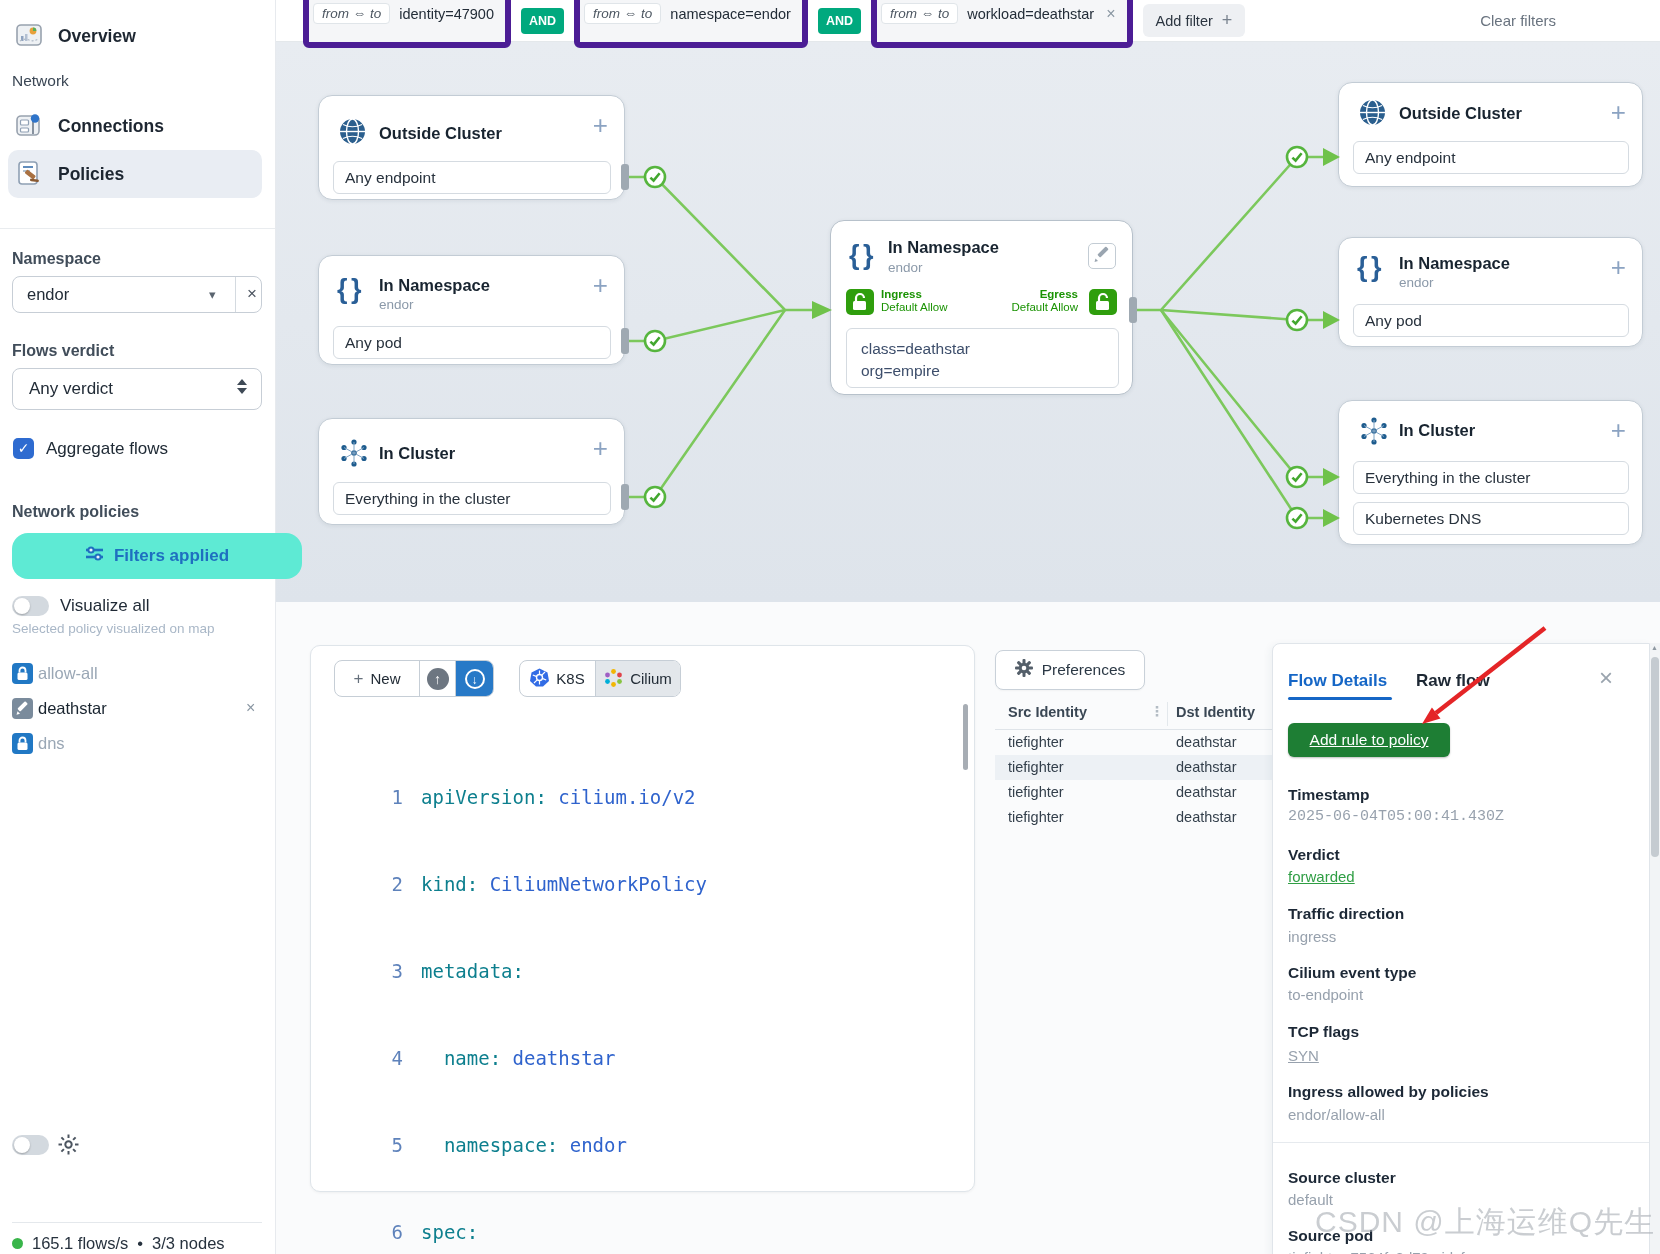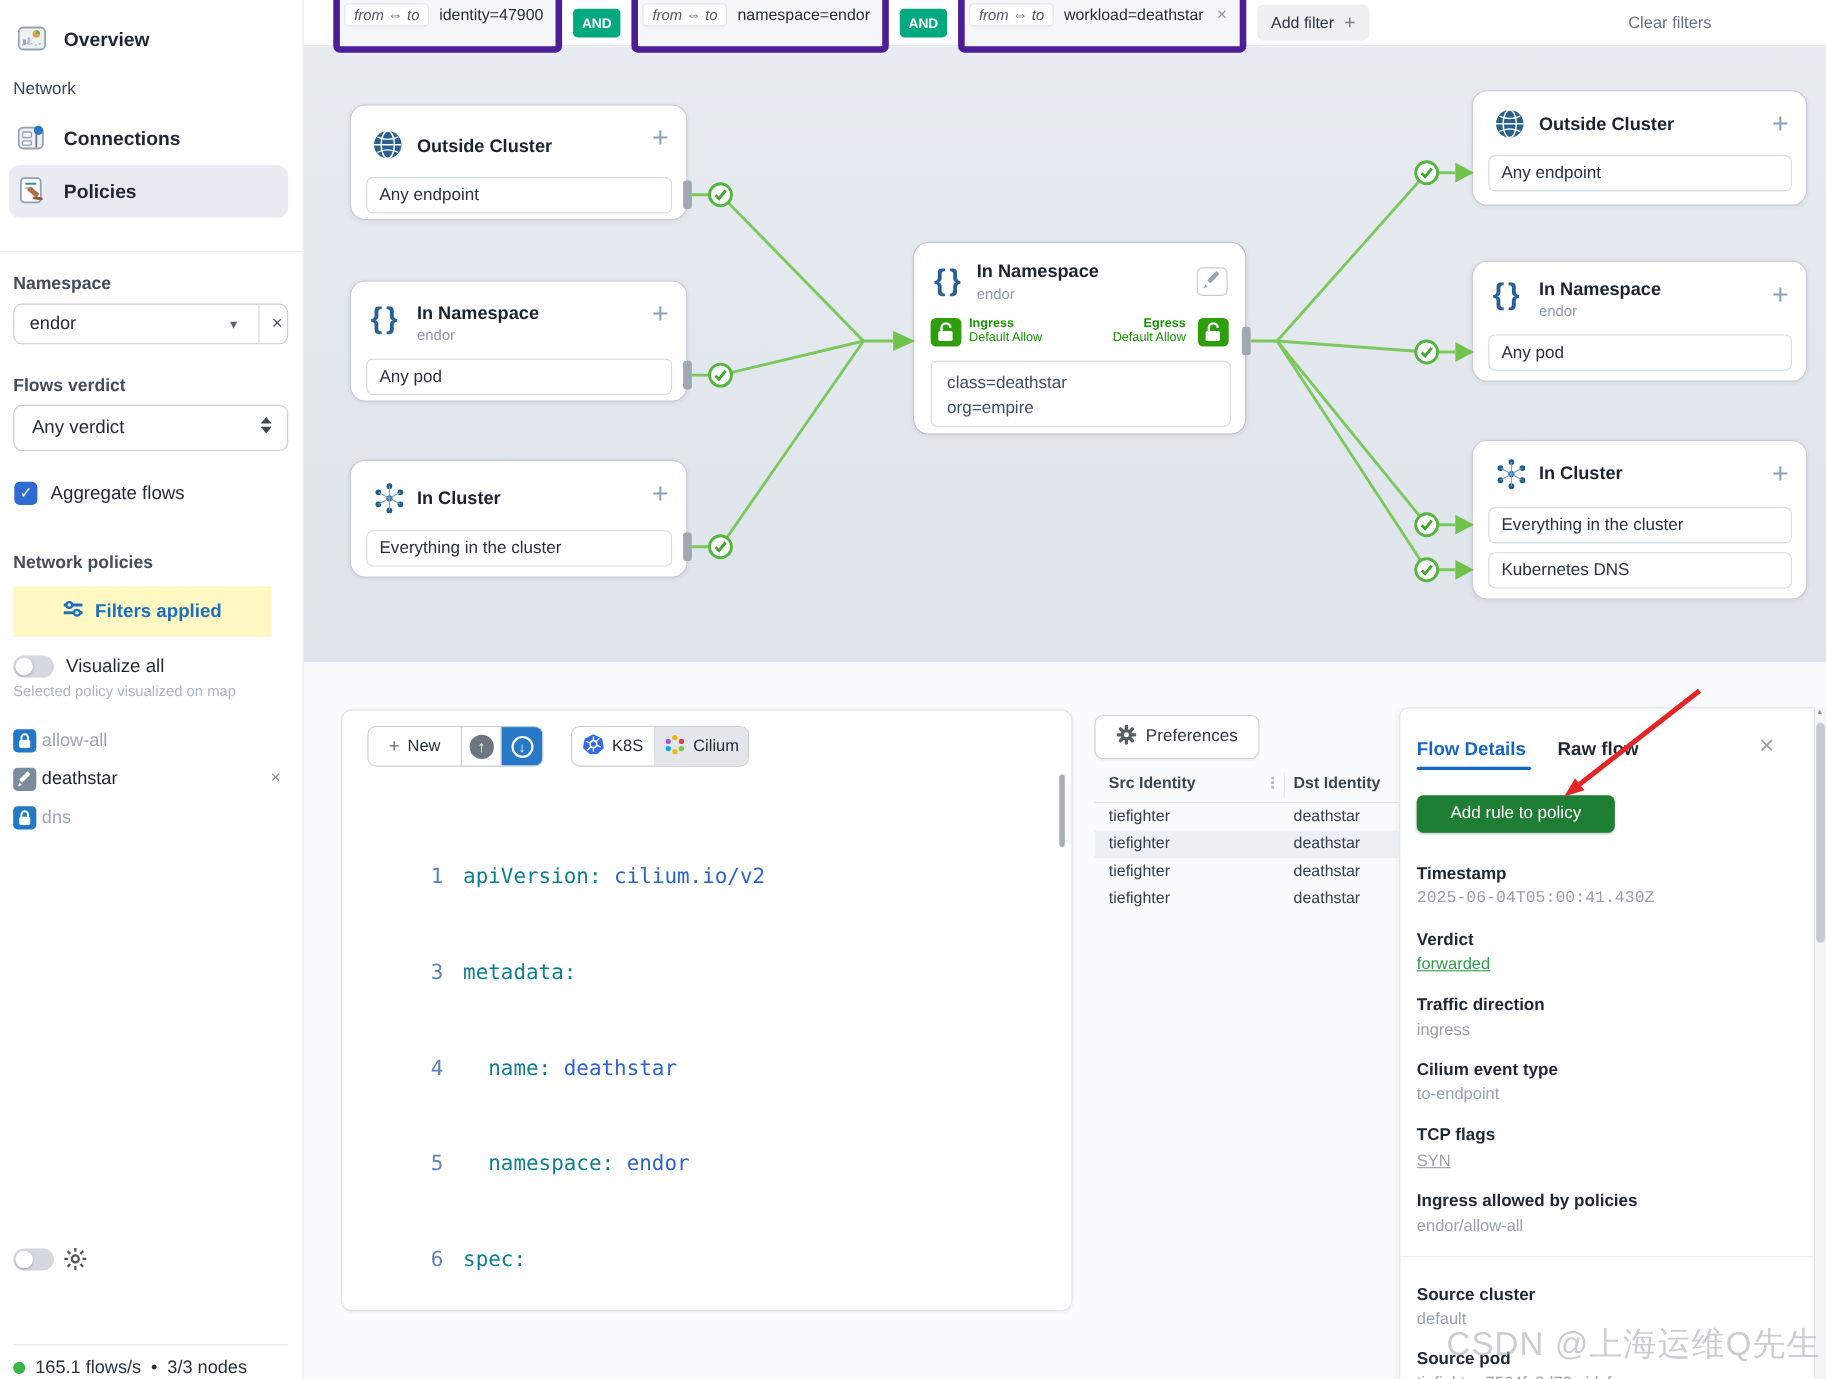--- a/index.html
+++ b/index.html
@@ -77,23 +77,23 @@
   .fth{position:relative;height:31px;border-bottom:1px solid #dfe4e9;font-weight:700;font-size:14.5px;color:#3a4754;}
   .frow{position:relative;height:25px;font-size:14.5px;color:#333f4b;line-height:25px;cursor:pointer;text-align:right;}
   .frow.sel{background:#edf1f5;}
   .cellsrc{position:absolute;left:13px;} .celldst{position:absolute;left:181px;}
 
   .flowpanel{position:absolute;left:997px;top:41px;width:376px;height:613px;background:#fff;
              border:1px solid #e0e5ea;border-radius:8px 0 0 0;box-shadow:-2px 2px 8px rgba(40,60,80,.06);}
   .ptab{position:absolute;font-size:17px;font-weight:700;cursor:pointer;}
   .flabel{position:absolute;left:15px;font-size:15.5px;font-weight:700;color:#1c2836;}
   .fvalue{position:absolute;left:15px;font-size:15px;color:#97a1ad;}
-  .addrule{position:absolute;left:15px;top:79px;width:180px;height:34px;background:#1e7e34;border-radius:6px;
+  .addrule{position:absolute;left:15px;top:79px;width:162px;height:34px;background:#1e7e34;border-radius:6px;
            color:#fff;font-size:15.5px;display:flex;align-items:center;justify-content:center;
-           cursor:pointer;box-shadow:0 1px 2px rgba(0,0,0,.25);}
+           cursor:pointer;box-shadow:0 1px 2px rgba(0,0,0,.25);text-decoration:underline;}
   .pscroll{position:absolute;left:1375px;top:41px;width:10px;height:611px;background:#f2f4f6;}
   .pthumb{position:absolute;left:1px;top:14px;width:8px;height:200px;background:#c5cbd1;border-radius:4px;cursor:pointer;}
   .watermark{position:absolute;left:1040px;top:600px;font-size:30px;color:#aab0b6;opacity:.62;
              letter-spacing:1px;white-space:nowrap;z-index:60;}
   .codescroll{position:absolute;right:6px;top:58px;width:5px;height:66px;background:#a7adb4;border-radius:3px;cursor:pointer;}
 </style>
 </head>
 <body>
 
 <div class="app">
@@ -158,21 +158,21 @@
         <span style="display:block;width:0;height:0;border-left:5px solid transparent;border-right:5px solid transparent;border-bottom:6px solid #3f4a56;margin-bottom:3px;"></span>
         <span style="display:block;width:0;height:0;border-left:5px solid transparent;border-right:5px solid transparent;border-top:6px solid #3f4a56;"></span>
       </span>
     </div>
 
     <span style="position:absolute;left:13px;top:438px;width:21px;height:21px;border-radius:5px;background:#2e6bd0;color:#fff;text-align:center;line-height:21px;font-size:14px;">✓</span>
     <span style="position:absolute;left:46px;top:439px;font-size:17px;color:#202b36;">Aggregate flows</span>
 
     <div class="fldlabel" style="top:503px;">Network policies</div>
 
-    <div style="position:absolute;left:12px;top:533px;width:235px;height:46px;background:#fef9c3;border-radius:0;display:flex;align-items:center;justify-content:center;gap:10px;cursor:pointer;">
+    <div style="position:absolute;left:12px;top:533px;width:290px;height:46px;background:#5eead4;border-radius:16px;display:flex;align-items:center;justify-content:center;gap:10px;cursor:pointer;">
       <span>
         <svg width="19" height="16">
             <line x1="1" y1="4" x2="18" y2="4" stroke="#1e6fc0" stroke-width="2.6"></line>
             <line x1="1" y1="11" x2="18" y2="11" stroke="#1e6fc0" stroke-width="2.6"></line>
             <circle cx="6" cy="4" r="2.6" fill="#eaf2fb" stroke="#1e6fc0" stroke-width="2"></circle>
             <circle cx="13" cy="11" r="2.6" fill="#eaf2fb" stroke="#1e6fc0" stroke-width="2"></circle>
           </svg>
       </span>
       <span style="font-size:17px;font-weight:600;color:#1e6fc0;">Filters applied</span>
     </div>
@@ -491,20 +491,21 @@
                 <circle cx="3.5" cy="13.5" r="2.4" fill="#00aed8"></circle>
                 <circle cx="3.5" cy="7" r="2.4" fill="#a05fc4"></circle>
               </svg>
           </span>
           <span>Cilium</span>
         </span>
       </div>
 
       <div class="codearea">
         <div><span class="ln">1</span><span class="ck">apiVersion:</span><span class="cv"> cilium.io/v2</span></div>
+        <div><span class="ln">2</span><span class="ck">kind:</span><span class="cv"> CiliumNetworkPolicy</span></div>
         <div><span class="ln">3</span><span class="ck">metadata:</span><span class="cv"></span></div>
         <div><span class="ln">4</span><span class="ck">  name:</span><span class="cv"> deathstar</span></div>
         <div><span class="ln">5</span><span class="ck">  namespace:</span><span class="cv"> endor</span></div>
         <div><span class="ln">6</span><span class="ck">spec:</span><span class="cv"></span></div>
         
         
         
         
         
       </div>

